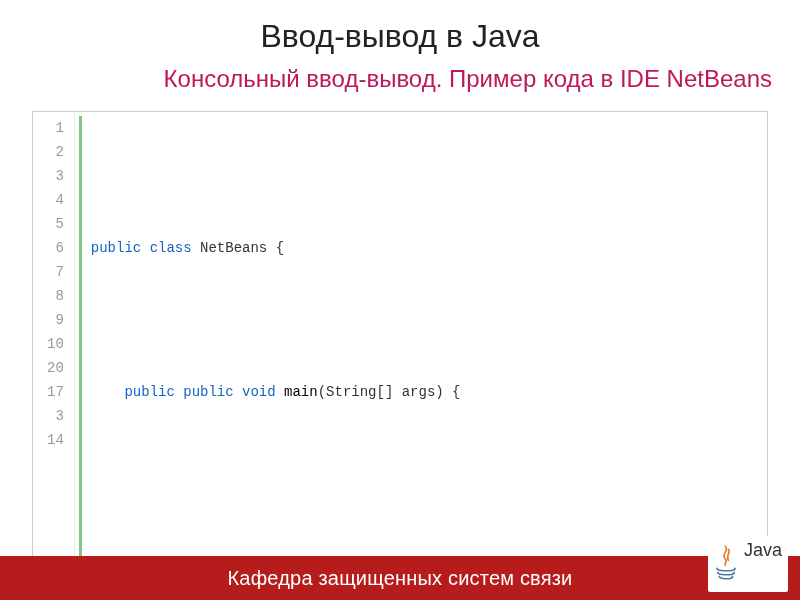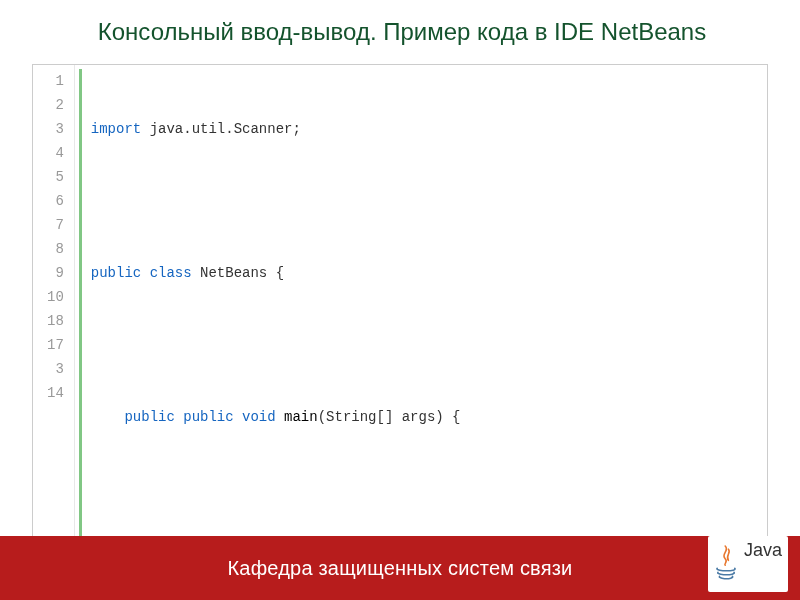--- a/index.html
+++ b/index.html
@@ -19,24 +19,24 @@
     flex-direction: column;
   }
   .title {
     text-align: center;
     font-size: 32px;
     font-weight: 400;
     color: #222;
     margin-bottom: 10px;
   }
   .subtitle {
-    text-align: center;
+    text-align: right;
     font-size: 24px;
     font-weight: 400;
-    color: #14532d;
+    color: #be185d;
     margin-bottom: 18px;
     padding-left: 4px;
   }
 
   .codebox-wrap {
     border: 1px solid #ccc;
     background: #fff;
     margin: 0 4px;
     overflow: hidden;
   }
@@ -79,21 +79,21 @@
   .kw   { color: #1565c0; }   
   .ident{ color: #333; }
   .name { color: #000000; }
   .cls  { color: #333; }
 
   .footer {
     position: absolute;
     left: 0;
     bottom: 0;
     width: 100%;
-    height: 64px;
+    height: 44px;
     background: #b71c1c;
     color: #fff;
     display: flex;
     align-items: center;
     justify-content: center;
     font-size: 20px;
   }
   .footer-text { letter-spacing: .2px; }
 
   .javalogo {
@@ -116,44 +116,44 @@
     font-size: 18px;
     color: #333;
     padding-bottom: 6px;
   }
 </style>
 </head>
 <body>
 
 <div class="slide">
 
+  <div class="title">Ввод-вывод в Java</div>
   <div class="subtitle">Консольный ввод-вывод. Пример кода в IDE NetBeans</div>
 
   <div class="codebox-wrap">
     <div class="codebox">
       <div class="gutter">
         <div>1</div>
         <div>2</div>
         <div>3</div>
         <div>4</div>
         <div>5</div>
         <div>6</div>
         <div>7</div>
         <div>8</div>
         <div>9</div>
         <div>10</div>
-        <div>18</div>
+        <div>20</div>
         <div>17</div>
         <div>3</div>
         <div>14</div>
       </div>
       <div class="codecol">
         <div class="linebar"></div>
         <div class="code-lines">
-          <div><span class="kw">import </span><span class="ident">java.util.Scanner;</span></div>
           <div> </div>
           <div><span class="kw">public </span><span class="kw">class </span><span class="cls">NetBeans </span><span>{</span></div>
           <div> </div>
           <div><span>    </span><span class="kw">public </span><span class="kw">public </span><span class="kw">void </span><span class="name">main</span><span>(String[] args) {</span></div>
           <div> </div>
           <div></div>
           
           
           
           

